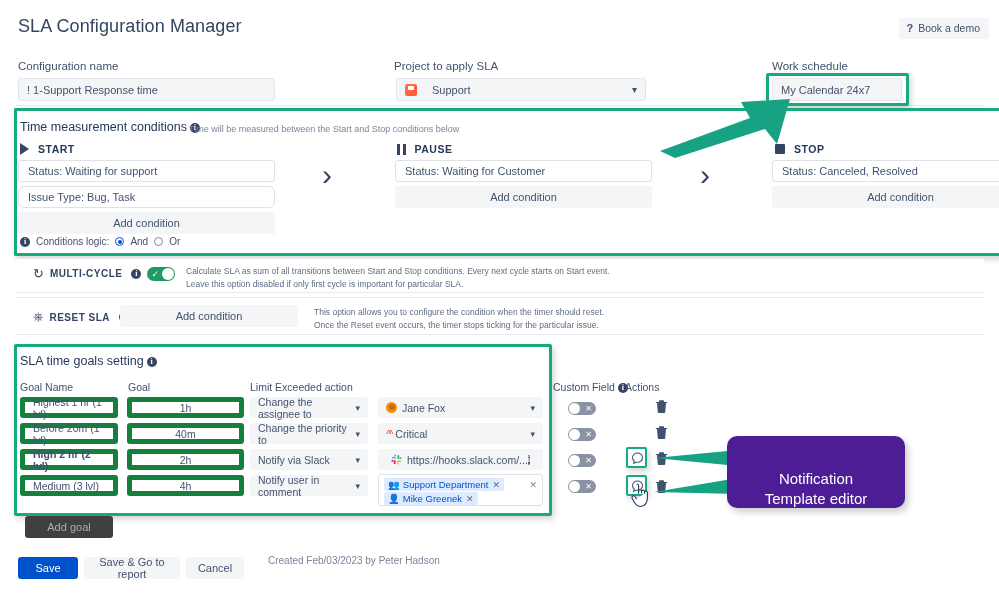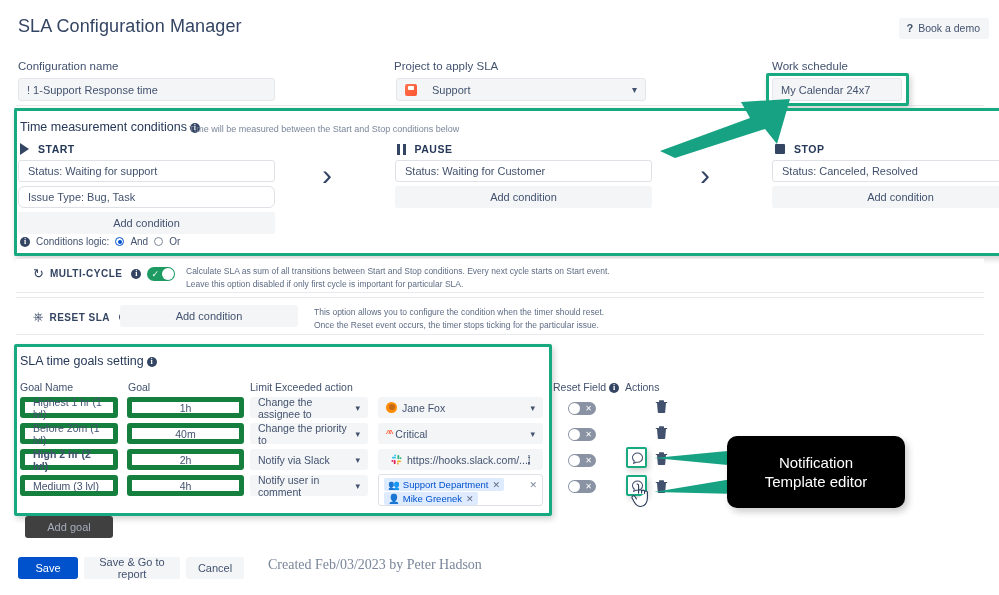--- a/index.html
+++ b/index.html
@@ -168,27 +168,27 @@
   }
 
   
   .btn {
     position:absolute; height:22px; border-radius:3px; border:none;
     display:flex; align-items:center; justify-content:center;
     font-size:11px; cursor:pointer; font-family:"Liberation Sans", sans-serif;
   }
   .btn.primary { background:#0052cc; color:#fff; }
   .btn.subtle  { background:#f4f5f7; color:#42526e; }
-  .meta { position:absolute; font-size:14px; color:#7a869a; line-height:1.65;font-family:Liberation Serif, serif; }
+  .meta { position:absolute; font-size:10px; color:#7a869a; line-height:1.65; }
   .meta b { color:#5e6c84; }
 
   
   .callout {
-    position:absolute; background:#000000; color:#fff; border-radius:10px;
-    display:flex; align-items:center; justify-content:center; text-align:center;
+    position:absolute; background:#4c1d95; color:#fff; border-radius:10px;
+    display:flex; align-items:flex-end; justify-content:center; text-align:center;
     font-size:15px; line-height:1.3; box-shadow: 3px 4px 7px rgba(0,0,0,.2);
   }
   .arrow-svg { position:absolute; pointer-events:none; }
   .cursor-ico { position:absolute; pointer-events:none; }
 </style>
 </head>
 <body>
 
 <div class="page">
 
@@ -313,21 +313,21 @@
   <div class="panel" style="left:16px; top:340px; width:968px; height:172px; border:none;"></div>
 
   <div class="sec-title" style="position:absolute; left:20px; top:354px;">
     <span>SLA time goals setting</span><span class="info-dot">i</span>
   </div>
 
   <div class="g-head" style="left:20px; top:381px;">Goal Name</div>
   <div class="g-head" style="left:128px; top:381px;">Goal</div>
   <div class="g-head" style="left:250px; top:381px;">Limit Exceeded action</div>
   <div class="g-head" style="left:553px; top:381px;">
-    <span>Reset Field</span><span class="info-dot">i</span>
+    <span>Custom Field</span><span class="info-dot">i</span>
   </div>
   <div class="g-head" style="left:625px; top:381px;">Actions</div>
 
   <div class="g-cell" style="left:20px; top:397px; width:98px;">
     <span>Highest 1 hr (1 lvl)</span>
   </div>
   <div class="g-cell center" style="left:127px; top:397px; width:117px;">
     <span>1h</span>
   </div>
   <div class="g-sel" style="left:250px; top:397px; width:118px;">

